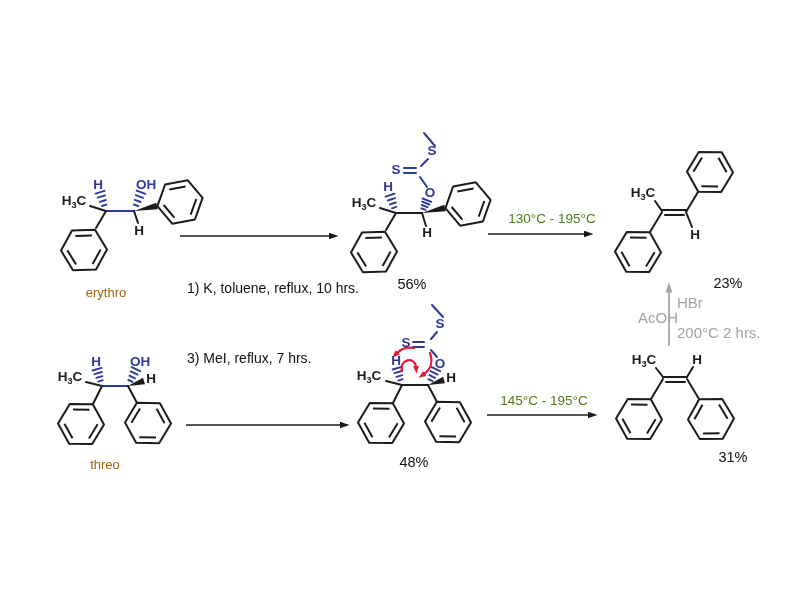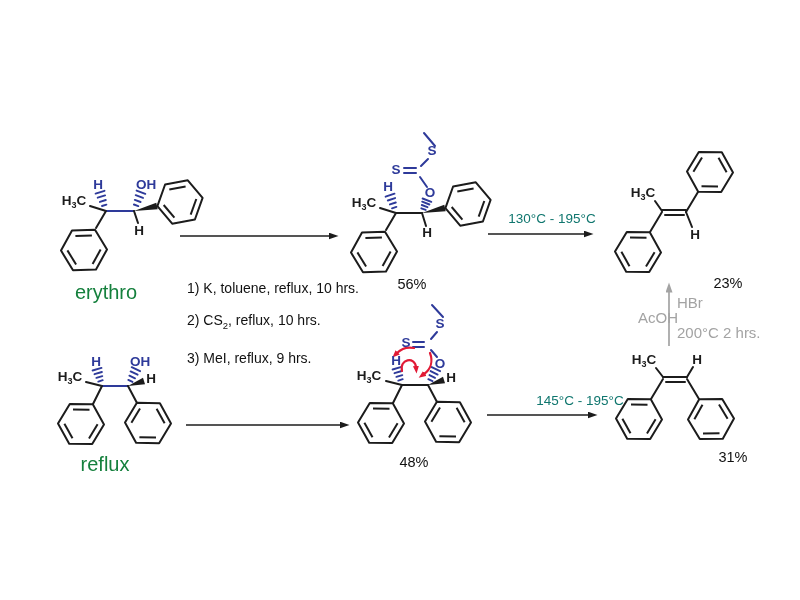--- a/index.html
+++ b/index.html
@@ -5,23 +5,23 @@
   :root{
     --bond:#1c1c1c; --blue:#2e3a9a; --red:#e11a35; --gray:#a3a3a3; --bg:#ffffff;
   }
   html,body{margin:0;padding:0;}
   .stage{position:relative;width:800px;height:600px;background:var(--bg);
          font-family:"Liberation Sans", sans-serif;overflow:hidden;}
   .lbl{position:absolute;transform:translate(-50%,-50%);white-space:nowrap;line-height:1;}
   .atom{font-weight:700;font-size:13.5px;color:var(--bond);}
   .atom.blue{color:var(--blue);}
   .atom sub{font-size:9px;font-weight:700;}
-  .caption{font-size:20px;color:#15803d;}
+  .caption{font-size:13px;color:#a16207;}
   .pct{font-size:14.5px;color:#111;}
-  .temp{font-size:13.5px;color:#0f766e;}
+  .temp{font-size:13.5px;color:#4d7c0f;}
   .cond{position:absolute;left:187px;transform:translateY(-50%);font-size:14px;color:#111;white-space:nowrap;line-height:1;}
   .cond sub{font-size:9.5px;}
   .graytxt{position:absolute;transform:translateY(-50%);font-size:15px;color:var(--gray);white-space:nowrap;line-height:1;}
   svg.canvas{position:absolute;left:0;top:0;}
   line.b,path.b{stroke:var(--bond);stroke-width:2;fill:none;stroke-linecap:round;}
   line.bl{stroke:var(--blue);stroke-width:2;stroke-linecap:round;}
   line.arrow{stroke:var(--bond);stroke-width:1.7;}
   line.garrow{stroke:var(--gray);stroke-width:1.7;}
   path.red{stroke:var(--red);stroke-width:2.2;fill:none;stroke-linecap:round;}
   g[data-hex] line, g[data-hex] polygon{stroke:var(--bond);stroke-width:2;fill:none;stroke-linejoin:round;}
@@ -254,21 +254,21 @@
   <span class="lbl atom" style="left:74px;top:202px"><span>H</span><sub>3</sub><span>C</span></span>
   <span class="lbl atom blue" style="left:98px;top:185px">H</span>
   <span class="lbl atom blue" style="left:146px;top:185px">OH</span>
   <span class="lbl atom" style="left:139px;top:231px">H</span>
   <span class="lbl caption" style="left:106px;top:292px">erythro</span>
 
   <span class="lbl atom" style="left:70px;top:378px"><span>H</span><sub>3</sub><span>C</span></span>
   <span class="lbl atom blue" style="left:96px;top:362px">H</span>
   <span class="lbl atom blue" style="left:140px;top:362px">OH</span>
   <span class="lbl atom" style="left:151px;top:379px">H</span>
-  <span class="lbl caption" style="left:105px;top:464px">reflux</span>
+  <span class="lbl caption" style="left:105px;top:464px">threo</span>
 
   <span class="lbl atom" style="left:364px;top:204px"><span>H</span><sub>3</sub><span>C</span></span>
   <span class="lbl atom blue" style="left:388px;top:187px">H</span>
   <span class="lbl atom blue" style="left:430px;top:193px">O</span>
   <span class="lbl atom blue" style="left:396px;top:170px">S</span>
   <span class="lbl atom blue" style="left:432px;top:151px">S</span>
   <span class="lbl atom" style="left:427px;top:233px">H</span>
   <span class="lbl pct" style="left:412px;top:284px">56%</span>
 
   <span class="lbl atom" style="left:369px;top:377px"><span>H</span><sub>3</sub><span>C</span></span>
@@ -281,22 +281,21 @@
 
   <span class="lbl atom" style="left:643px;top:194px"><span>H</span><sub>3</sub><span>C</span></span>
   <span class="lbl atom" style="left:695px;top:235px">H</span>
   <span class="lbl pct" style="left:728px;top:283px">23%</span>
 
   <span class="lbl atom" style="left:644px;top:361px"><span>H</span><sub>3</sub><span>C</span></span>
   <span class="lbl atom" style="left:697px;top:360px">H</span>
   <span class="lbl pct" style="left:733px;top:457px">31%</span>
 
   <div class="cond" style="top:288px"><span>1) K, toluene, reflux, 10 hrs.</span></div>
-  <div class="cond" style="top:322px"><span>2) CS</span><sub>2</sub><span>, reflux, 10 hrs.</span></div>
-  <div class="cond" style="top:358px"><span>3) MeI, reflux, 9 hrs.</span></div>
+  <div class="cond" style="top:358px"><span>3) MeI, reflux, 7 hrs.</span></div>
 
   <span class="lbl temp" style="left:552px;top:219px">130°C - 195°C</span>
-  <span class="lbl temp" style="left:580px;top:401px">145°C - 195°C</span>
+  <span class="lbl temp" style="left:544px;top:401px">145°C - 195°C</span>
   <div class="graytxt" style="left:677px;top:302px">HBr</div>
   <div class="graytxt" style="left:638px;top:317px">AcOH</div>
   <div class="graytxt" style="left:677px;top:332px">200°C 2 hrs.</div>
 
 </div>
 
 </body></html>

